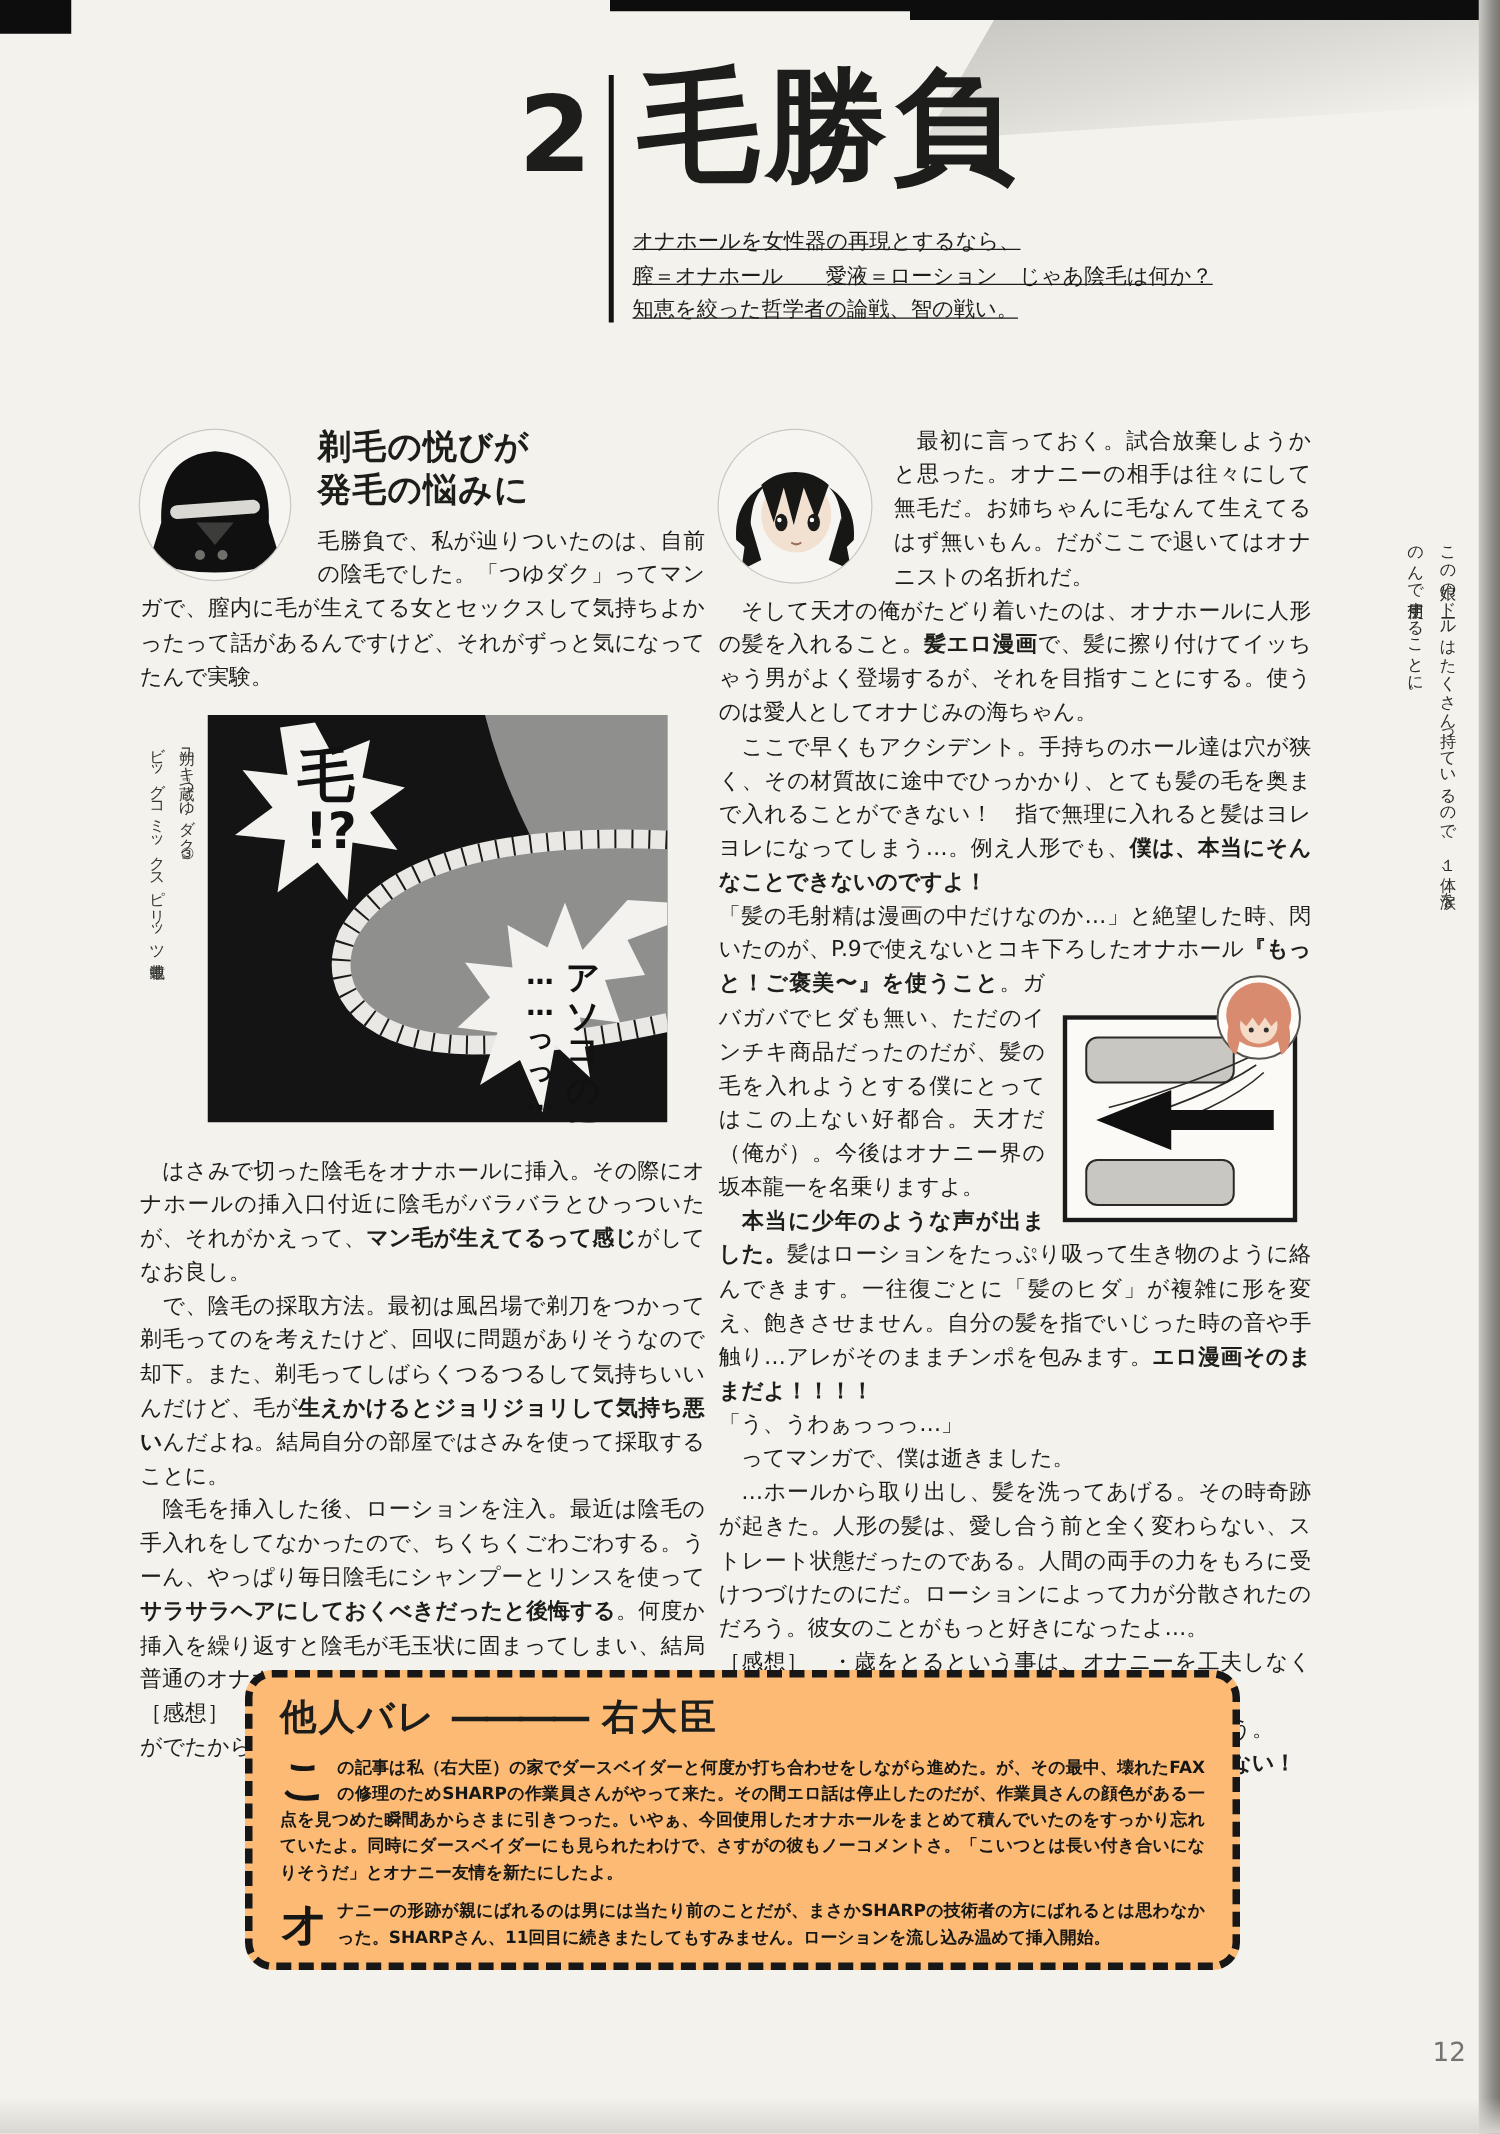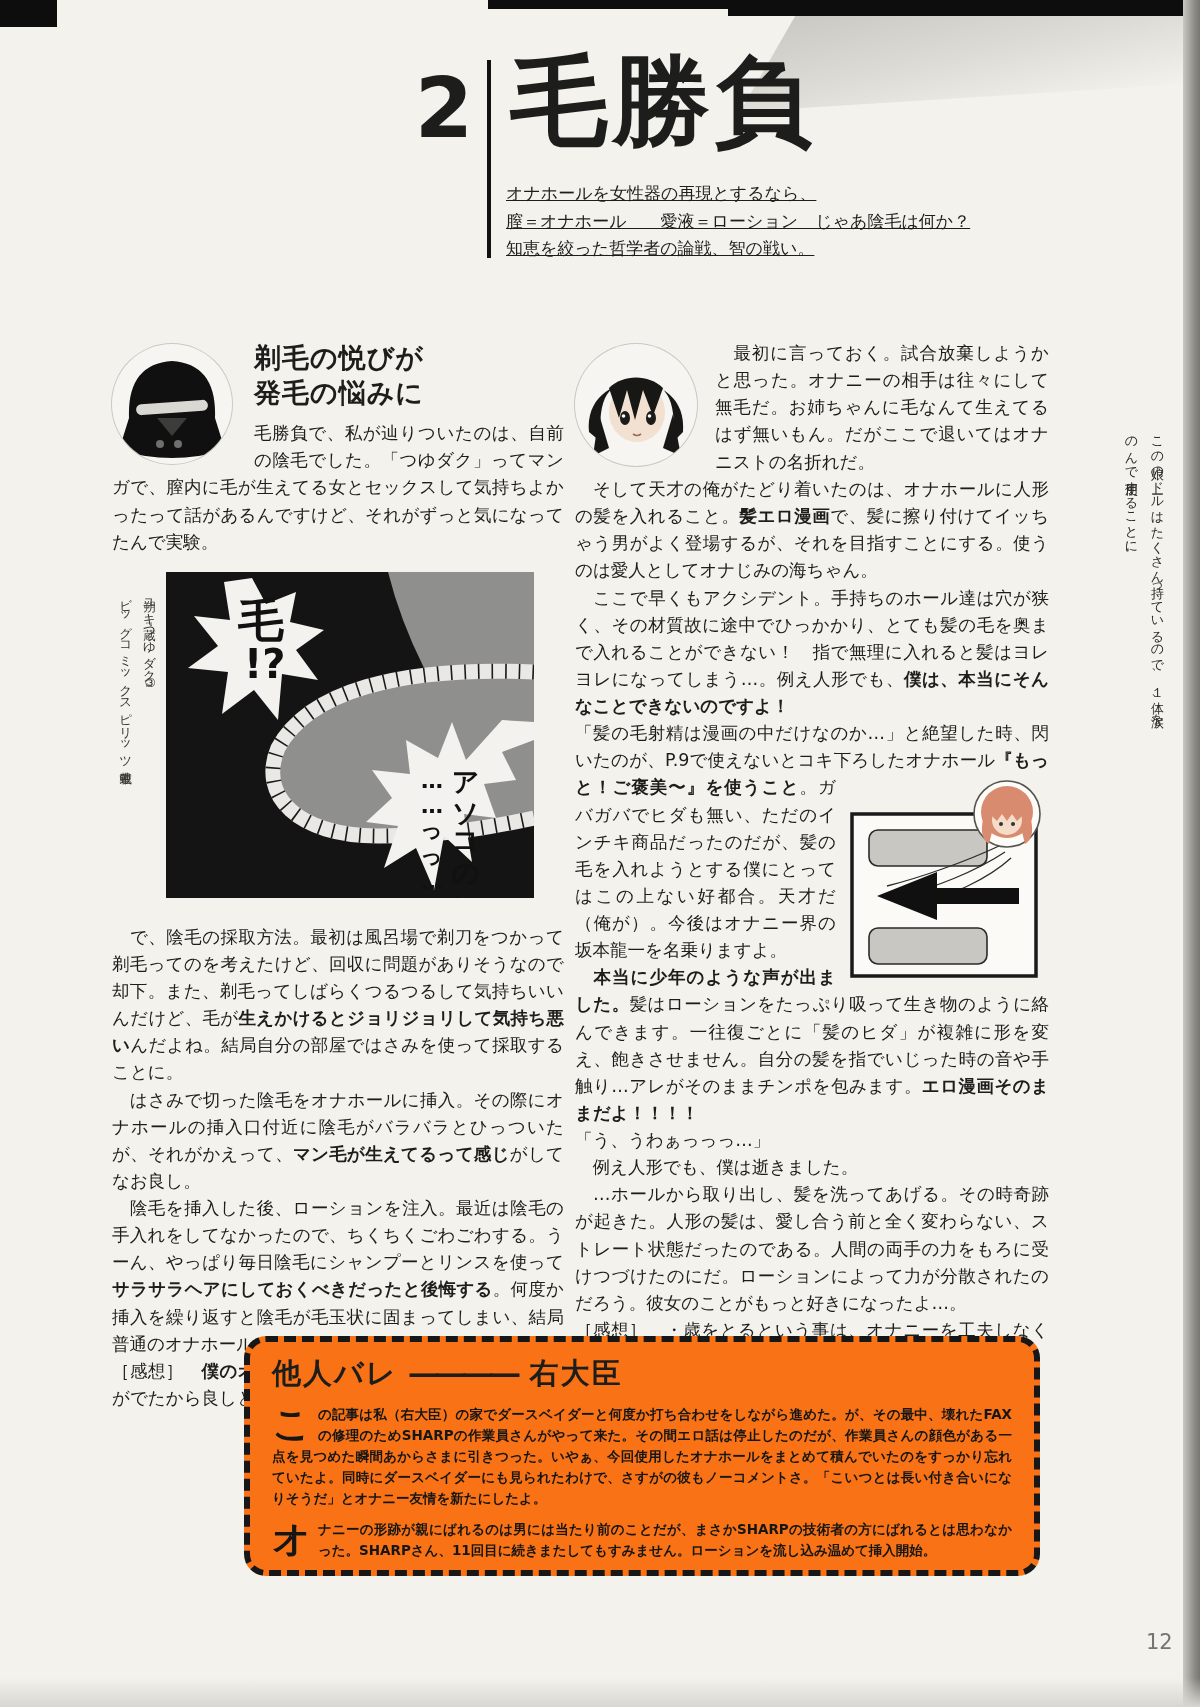--- a/index.html
+++ b/index.html
@@ -43,22 +43,22 @@
   .manga-credit{writing-mode:vertical-rl;text-orientation:upright;
     height:320px;font-size:12.5px;line-height:1.9;color:#33332f;margin:18px 4px 0 0;}
   .manga-panel{width:368px;height:326px;display:block;}
   
   .diagram-float{float:right;width:200px;height:202px;margin:6px 0 8px 13px;}
   
   .margin-note{left:1118px;top:428px;height:292px;writing-mode:vertical-rl;
     text-orientation:upright;font-size:13px;line-height:2.0;color:#2a2a27;}
   
   .bottom-box{left:196px;top:1336px;width:740px;height:206px;
-    border:6px dashed #171717;border-radius:22px;background:#f97316;
-    padding:12px 22px 10px 22px;box-sizing:content-box;margin-left:48px;}
+    border:6px dashed #171717;border-radius:22px;background:#fdba74;
+    padding:12px 22px 10px 22px;box-sizing:content-box;}
   .box-title{font-size:29px;font-weight:800;letter-spacing:2px;}
   .box-title .dash{letter-spacing:-2px;font-weight:700;}
   .box-p{margin:10px 0 0 0;font-size:13.5px;font-weight:600;line-height:1.55;
     text-align:justify;color:#161614;}
   .dropcap{float:left;font-size:38px;font-weight:800;line-height:.95;margin:2px 7px 0 0;}
   .page-num{left:1146px;top:1630px;font-size:21px;color:#737373;font-weight:500;}
 </style>
 </head>
 <body>
 
@@ -108,22 +108,22 @@
       <path d="M368 100 C232 94 142 120 112 176 C92 224 132 264 212 264 C284 264 340 252 368 246" fill="none" stroke="#1a1a1a" stroke-width="15" stroke-dasharray="1.6 12"></path>
       <polygon points="86,6 100,32 130,20 124,50 158,58 130,78 152,108 116,102 112,148 88,118 56,142 62,100 22,96 52,74 28,44 64,48 58,10" fill="#f3f2ee"></polygon>
       <text x="72" y="64" font-size="46" font-weight="bold" fill="#111" font-family="DejaVu Sans, sans-serif">毛</text>
       <text x="78" y="106" font-size="40" font-weight="bold" fill="#111" font-family="DejaVu Sans, sans-serif">!?</text>
       <polygon points="368,168 336,180 350,208 318,212 330,246 298,242 306,290 278,264 268,318 250,276 218,296 232,254 200,250 226,226 206,198 244,202 240,168 272,186 286,150 300,188 336,148 368,150" fill="#f3f2ee"></polygon>
       <text x="300" y="182" font-size="27" font-weight="bold" fill="#111" style="writing-mode:vertical-rl;text-orientation:upright;" font-family="DejaVu Sans, sans-serif">アソコの中に</text>
       <text x="266" y="196" font-size="22" font-weight="bold" fill="#111" style="writing-mode:vertical-rl;text-orientation:upright;" font-family="DejaVu Sans, sans-serif">……っっ…</text>
     </svg>
   </div>
 
+  <p><span>　はさみで切った陰毛をオナホールに挿入。その際にオナホールの挿入口付近に陰毛がバラバラとひっついたが、それがかえって、</span><span class="b">マン毛が生えてるって感じ</span><span>がしてなお良し。</span></p>
   <p><span>　で、陰毛の採取方法。最初は風呂場で剃刀をつかって剃毛ってのを考えたけど、回収に問題がありそうなので却下。また、剃毛ってしばらくつるつるして気持ちいいんだけど、毛が</span><span class="b">生えかけるとジョリジョリして気持ち悪い</span><span>んだよね。結局自分の部屋ではさみを使って採取することに。</span></p>
-  <p><span>　はさみで切った陰毛をオナホールに挿入。その際にオナホールの挿入口付近に陰毛がバラバラとひっついたが、それがかえって、</span><span class="b">マン毛が生えてるって感じ</span><span>がしてなお良し。</span></p>
   <p><span>　陰毛を挿入した後、ローションを注入。最近は陰毛の手入れをしてなかったので、ちくちくごわごわする。うーん、やっぱり毎日陰毛にシャンプーとリンスを使って</span><span class="b">サラサラヘアにしておくべきだったと後悔する</span><span>。何度か挿入を繰り返すと陰毛が毛玉状に固まってしまい、結局普通のオナホールのオナニーになってしまった…。</span></p>
   <p><span>［感想］　</span><span class="b">僕のオナホールに毛が生えた！</span><span>　まあ雰囲気がでたから良しとしましょう。</span></p>
 </div>
 
 <div class="abs col col-right">
   <span class="avatar avatar-r">
     <svg width="122" height="122" viewBox="0 0 122 122">
       <circle cx="61" cy="61" r="60" fill="#f6f5f1"></circle>
       <ellipse cx="62" cy="68" rx="28" ry="30" fill="#f2e0d1"></ellipse>
       <path d="M14 88 C8 22 114 22 108 88 L98 98 C102 52 90 38 62 36 C34 38 22 52 26 98 Z" fill="#171715"></path>
@@ -154,21 +154,21 @@
       <circle cx="158" cy="40" r="15" fill="#f4dcc8"></circle>
       <path d="M143 36 A15 15 0 0 1 173 36 L168 41 L163 34 L158 41 L153 34 L148 41 Z" fill="#d98b70"></path>
       <path d="M134 40 Q130 58 140 64 L144 48 Z" fill="#d98b70"></path>
       <path d="M182 40 Q186 58 176 64 L172 48 Z" fill="#d98b70"></path>
       <circle cx="152" cy="44" r="2" fill="#33322f"></circle>
       <circle cx="164" cy="44" r="2" fill="#33322f"></circle>
     </svg></span><span class="b">『もっと！ご褒美〜』を使うこと</span><span>。ガバガバでヒダも無い、ただのインチキ商品だったのだが、髪の毛を入れようとする僕にとってはこの上ない好都合。天才だ（俺が）。今後はオナニー界の坂本龍一を名乗りますよ。</span>
   </p>
   <p><span class="b">　本当に少年のような声が出ました。</span><span>髪はローションをたっぷり吸って生き物のように絡んできます。一往復ごとに「髪のヒダ」が複雑に形を変え、飽きさせません。自分の髪を指でいじった時の音や手触り…アレがそのままチンポを包みます。</span><span class="b">エロ漫画そのままだよ！！！！</span></p>
   <p><span>「う、うわぁっっっ…」</span></p>
-  <p><span>　例え人形でも、僕は逝きました。</span></p>
+  <p><span>　ってマンガで、僕は逝きました。</span></p>
   <p><span>　…ホールから取り出し、髪を洗ってあげる。その時奇跡が起きた。人形の髪は、愛し合う前と全く変わらない、ストレート状態だったのである。人間の両手の力をもろに受けつづけたのにだ。ローションによって力が分散されたのだろう。彼女のことがもっと好きになったよ…。</span></p>
   <p><span>［感想］　・歳をとるという事は、オナニーを工夫しなくなるという事である。</span></p>
   <p><span>・人を好きになったら髪や排泄物まで愛してあげよう。</span></p>
   <p><span class="b">・チンポに毛がからむと本当に気持ちいい。夢じゃない！</span></p>
 </div>
 
 <div class="abs margin-note">この娘のドールはたくさん持っているので、１体、涙をのんで使用することに。</div>
 
 <div class="abs bottom-box">
   <div class="box-title">

